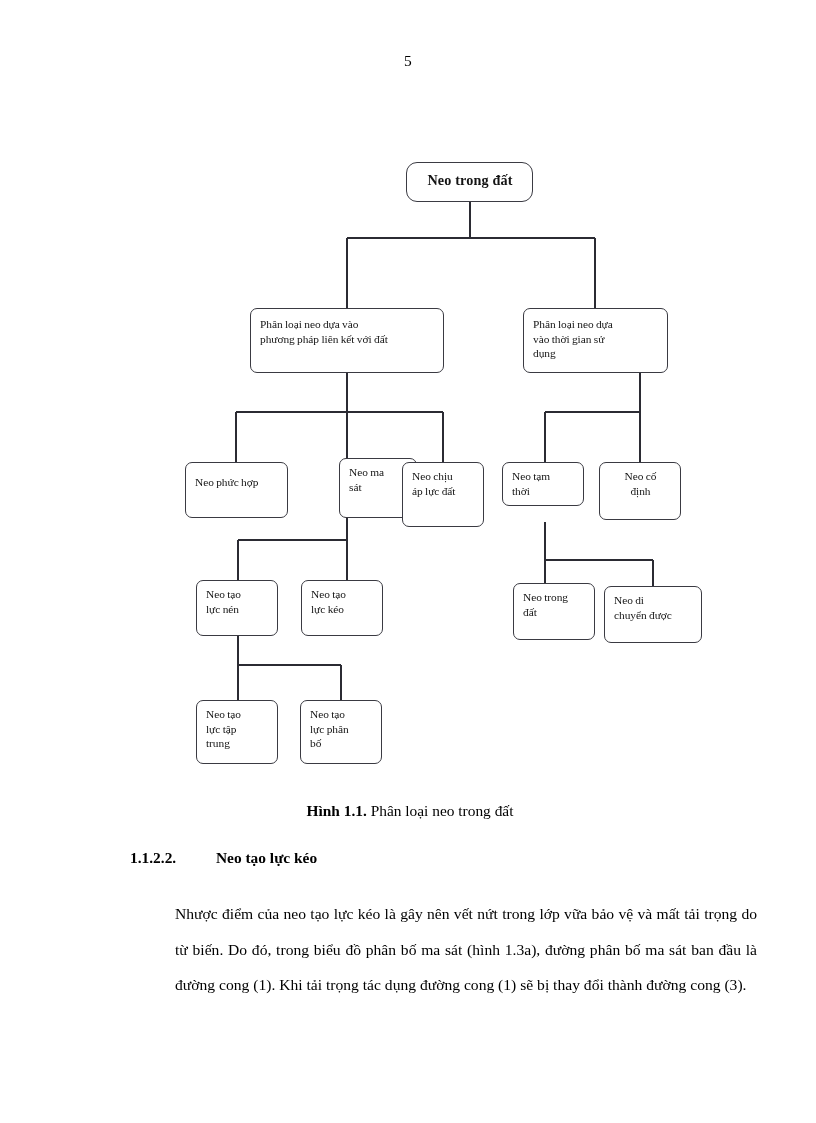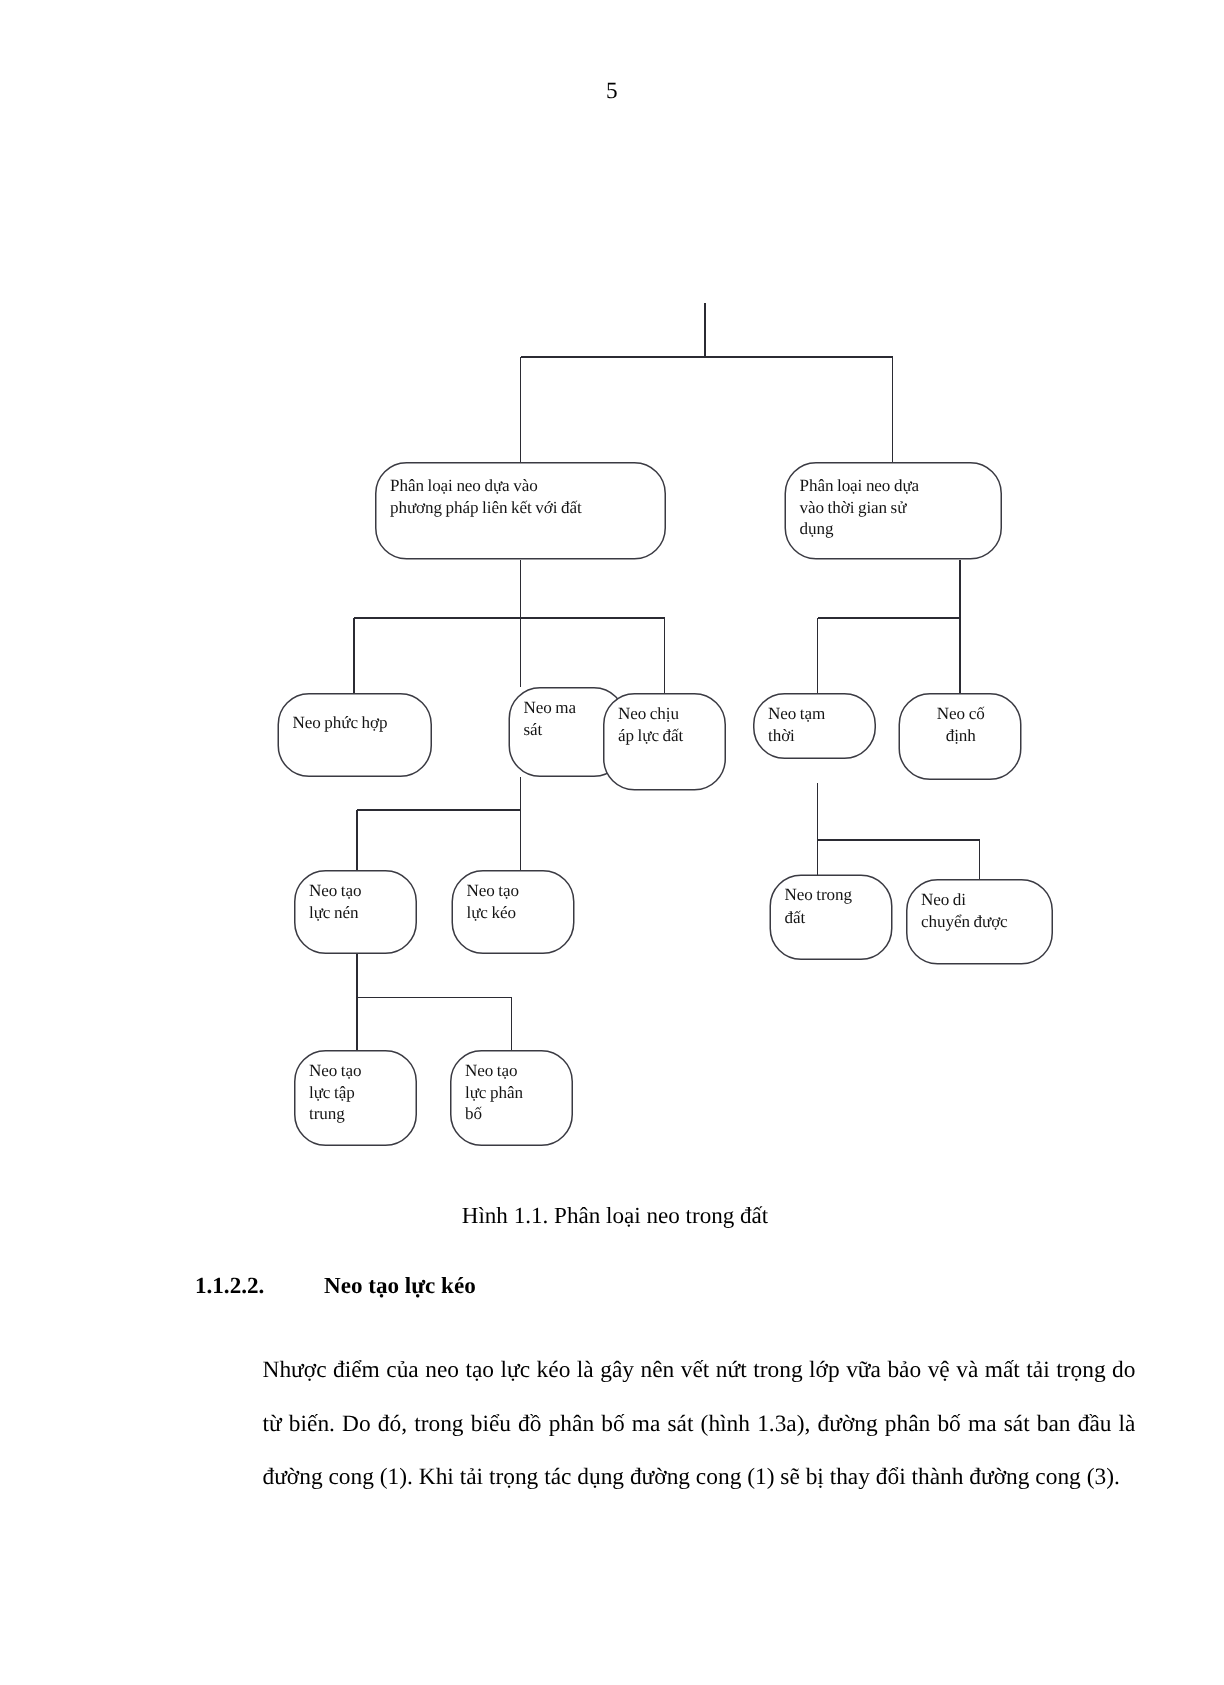--- a/index.html
+++ b/index.html
@@ -38,21 +38,21 @@
   }
   .diagram svg {
     position: absolute;
     left: 0;
     top: 0;
   }
   .node {
     position: absolute;
     box-sizing: border-box;
     border: 1.2px solid #3a3a42;
-    border-radius: 21px;
+    border-radius: 7px;
     background: #ffffff;
     padding: 6px 8px 4px 9px;
     font-size: 11.4px;
     line-height: 14.6px;
     color: #141414;
     font-family: "Liberation Serif", "DejaVu Serif", serif;
     letter-spacing: -0.05px;
     word-spacing: -0.4px;
   }
   .node.root {
@@ -69,21 +69,21 @@
   
   .caption {
     position: absolute;
     left: 130px;
     top: 801px;
     width: 560px;
     text-align: center;
     font-size: 15.4px;
     line-height: 20px;
   }
-  .caption b { font-weight: normal; }
+  .caption b { font-weight: bold; }
 
   .heading {
     position: absolute;
     left: 130px;
     top: 847px;
     width: 580px;
     font-size: 15.4px;
     font-weight: bold;
     line-height: 22px;
   }
@@ -143,20 +143,21 @@
         <path d="M238,665 L238,700"></path>
         <path d="M341,665 L341,700"></path>
 
         <path d="M545,522 L545,560"></path>
         <path d="M545,560 L653,560"></path>
         <path d="M545,560 L545,583"></path>
         <path d="M653,560 L653,586"></path>
       </g>
     </svg>
 
+    <div class="node root" style="left:406px; top:162px; width:127px; height:40px;">Neo trong đất</div>
 
     <div class="node" style="left:250px; top:308px; width:194px; height:65px; padding-top:8px;">Phân loại neo dựa vào<br>phương pháp liên kết với đất</div>
 
     <div class="node" style="left:523px; top:308px; width:145px; height:65px; padding-top:8px;">Phân loại neo dựa<br>vào thời  gian sử<br>dụng</div>
 
     <div class="node" style="left:185px; top:462px; width:103px; height:56px; padding-top:12px;">Neo phức hợp</div>
 
     <div class="node" style="left:303px; top:458px; width:78px; height:60px;margin-left:36px;">Neo ma<br>sát</div>
 
     <div class="node" style="left:402px; top:462px; width:82px; height:65px;">Neo chịu<br>áp lực đất</div>

